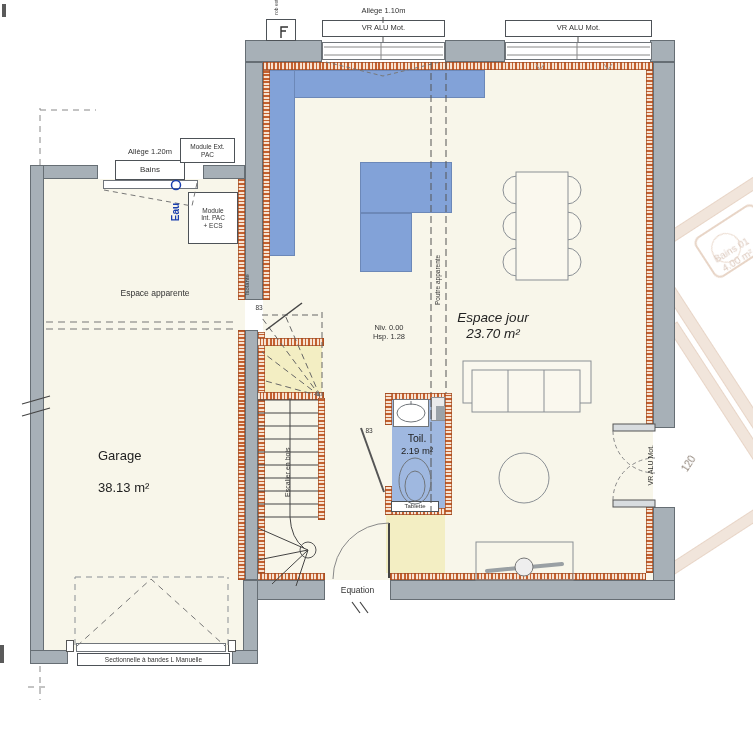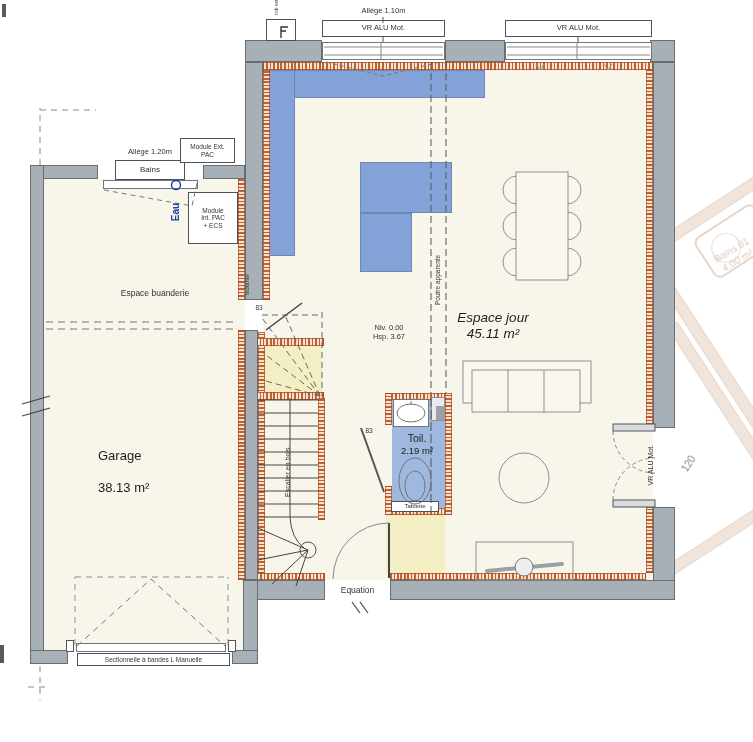--- a/index.html
+++ b/index.html
@@ -244,31 +244,31 @@
 
   <g stroke="#5a5a5a" stroke-width="4">
     <path d="M2,645 V663 M4,4 V17"></path>
   </g>
 </svg>
 
 <div class="lbl" style="left:322px;top:6px;width:123px;font-size:7.5px;">Allège 1.10m</div>
 <div class="lbl vert" style="left:262px;top:4px;width:28px;font-size:5px;color:#444;">rob ext</div>
 <div class="lbl" style="left:95px;top:147px;width:110px;font-size:7.5px;">Allège 1.20m</div>
 <div class="lbl vert" style="left:149px;top:206px;width:54px;font-size:10px;font-weight:bold;color:#1a3fae;">Eau</div>
-<div class="lbl" style="left:95px;top:288px;width:120px;font-size:8.5px;">Espace buanderie</div>
+<div class="lbl" style="left:95px;top:288px;width:120px;font-size:8.5px;">Espace apparente</div>
 <div class="lbl vert" style="left:227px;top:281px;width:42px;font-size:6px;">Isolante</div>
 <div class="lbl" style="left:252px;top:304px;width:14px;font-size:6.5px;">83</div>
 <div class="lbl" style="left:363px;top:323px;width:52px;font-size:7.5px;">
   <div>Niv. 0.00</div>
-  <div>Hsp. 3.67</div>
+  <div>Hsp. 1.28</div>
 </div>
 <div class="lbl vert" style="left:407px;top:276px;width:62px;font-size:6.5px;background:#f8f6ea;">Poutre apparente</div>
 <div class="lbl" style="left:445px;top:310px;width:96px;font-size:13.5px;color:#222;font-style:italic;">
   <div>Espace jour</div>
-  <div>45.11 m²</div>
+  <div>23.70 m²</div>
 </div>
 <div class="lbl" style="left:392px;top:432px;width:50px;font-size:10.5px;color:#222;">
   <div>Toil.</div>
   <div style="font-size:9.5px;">2.19 m²</div>
 </div>
 <div class="lbl" style="left:362px;top:427px;width:14px;font-size:6.5px;">83</div>
 <div class="lbl vert" style="left:243px;top:468px;width:90px;font-size:7px;">Escalier en bois</div>
 <div class="lbl" style="left:98px;top:448px;width:90px;font-size:13px;color:#222;text-align:left;">Garage</div>
 <div class="lbl" style="left:98px;top:480px;width:95px;font-size:13px;color:#222;text-align:left;">38.13 m²</div>
 <div class="lbl" style="left:325px;top:585px;width:65px;font-size:8.5px;">Equation</div>

